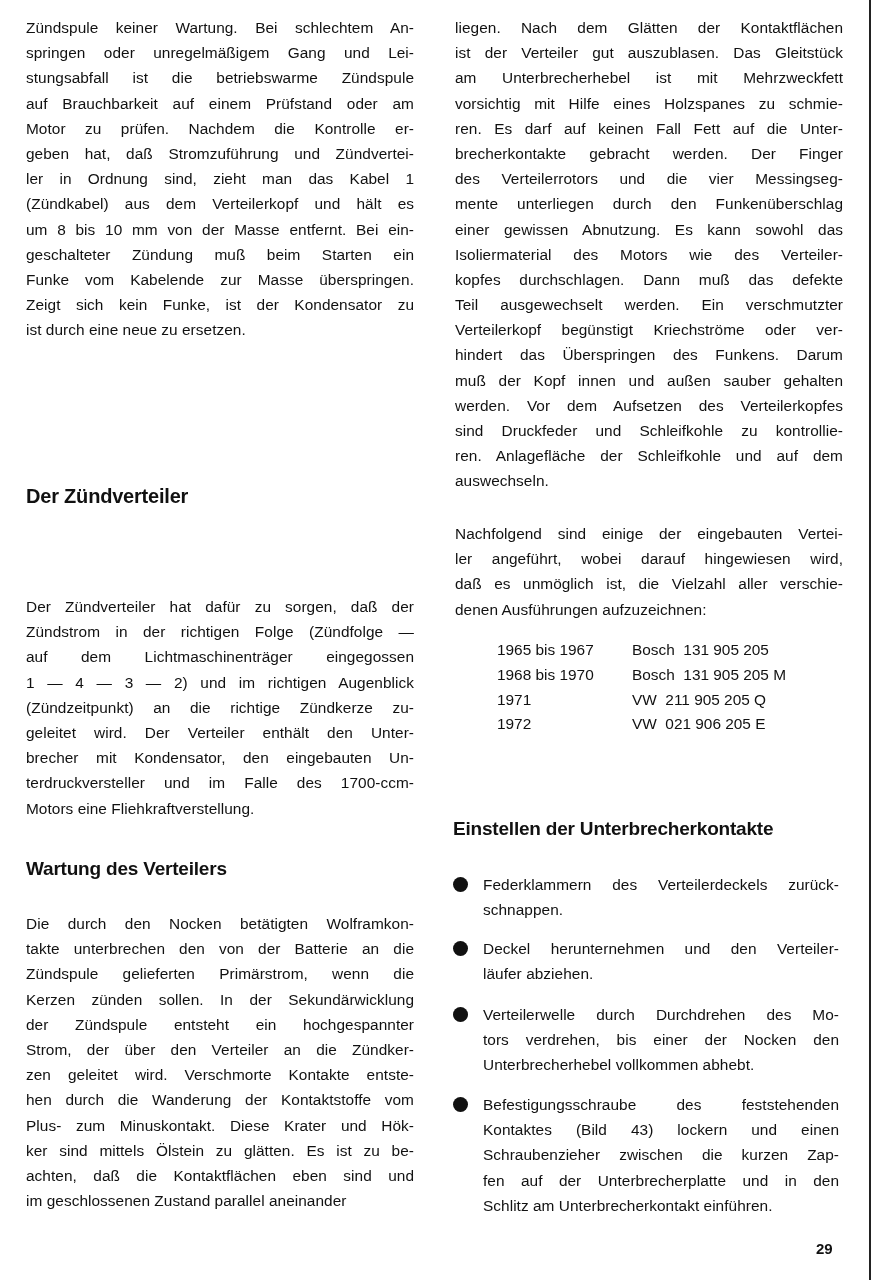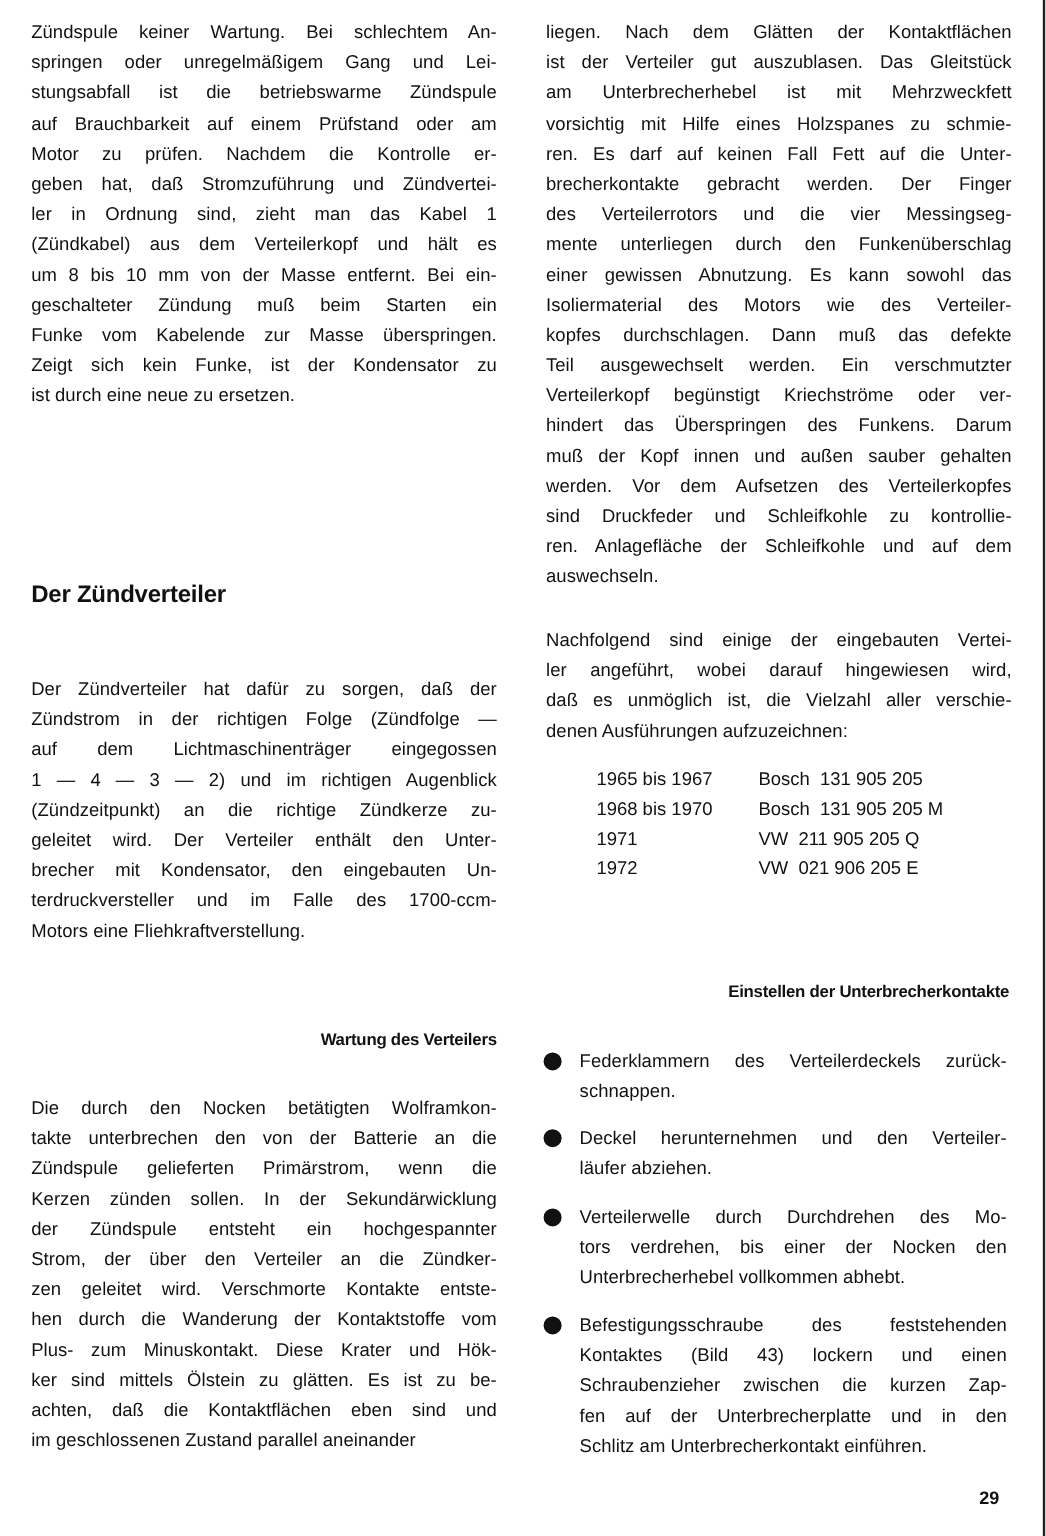--- a/index.html
+++ b/index.html
@@ -15,21 +15,21 @@
   .col.left { left: 26px; }
   .col.right { left: 455px; width: 388px; }
   .block { position: absolute; left: 0; width: 388px; }
   .para {
     font-size: 15.4px; line-height: 25.2px; text-align: justify;
     text-align-last: left; margin: 0; letter-spacing: 0.05px;
   }
   .line { display: block; text-align: justify; text-align-last: justify; white-space: nowrap; height: 25.2px; }
   .line.last { text-align-last: left; }
   .h1 { font-size: 20px; font-weight: bold; margin: 0; letter-spacing: -0.2px; }
-  .h2 { font-size: 14px; font-weight: bold; margin: 0; letter-spacing: -0.2px; text-align: right; }
+  .h2 { font-size: 19px; font-weight: bold; margin: 0; letter-spacing: -0.2px; }
   .table { font-size: 15.4px; line-height: 24.8px; }
   .trow { display: flex; height: 24.8px; }
   .tcell-year { width: 135px; }
   .bullet-item { position: absolute; left: 0; width: 388px; }
   .bullet-dot {
     position: absolute; left: 0; top: 5px; width: 15px; height: 15px; border-radius: 50%; background: #111;
   }
   .bullet-text { position: absolute; left: 30px; width: 356px; }
   .page-num { position: absolute; left: 816px; top: 1240px; font-size: 15px; font-weight: bold; }
 </style>
@@ -50,21 +50,21 @@
       <span class="line">(Zündkabel) aus dem Verteilerkopf und hält es</span>
       <span class="line">um 8 bis 10 mm von der Masse entfernt. Bei ein-</span>
       <span class="line">geschalteter Zündung muß beim Starten ein</span>
       <span class="line">Funke vom Kabelende zur Masse überspringen.</span>
       <span class="line">Zeigt sich kein Funke, ist der Kondensator zu</span>
       <span class="line last">ist durch eine neue zu ersetzen.</span>
     </div>
 
   <div class="block h1" style="top:485px;">Der Zündverteiler</div>
 
-  <div class="block para" style="top:562px;">
+  <div class="block para" style="top:594px;">
       <span class="line">Der Zündverteiler hat dafür zu sorgen, daß der</span>
       <span class="line">Zündstrom in der richtigen Folge (Zündfolge —</span>
       <span class="line">auf dem Lichtmaschinenträger eingegossen</span>
       <span class="line">1 — 4 — 3 — 2) und im richtigen Augenblick</span>
       <span class="line">(Zündzeitpunkt) an die richtige Zündkerze zu-</span>
       <span class="line">geleitet wird. Der Verteiler enthält den Unter-</span>
       <span class="line">brecher mit Kondensator, den eingebauten Un-</span>
       <span class="line">terdruckversteller und im Falle des 1700-ccm-</span>
       <span class="line last">Motors eine Fliehkraftverstellung.</span>
     </div>

